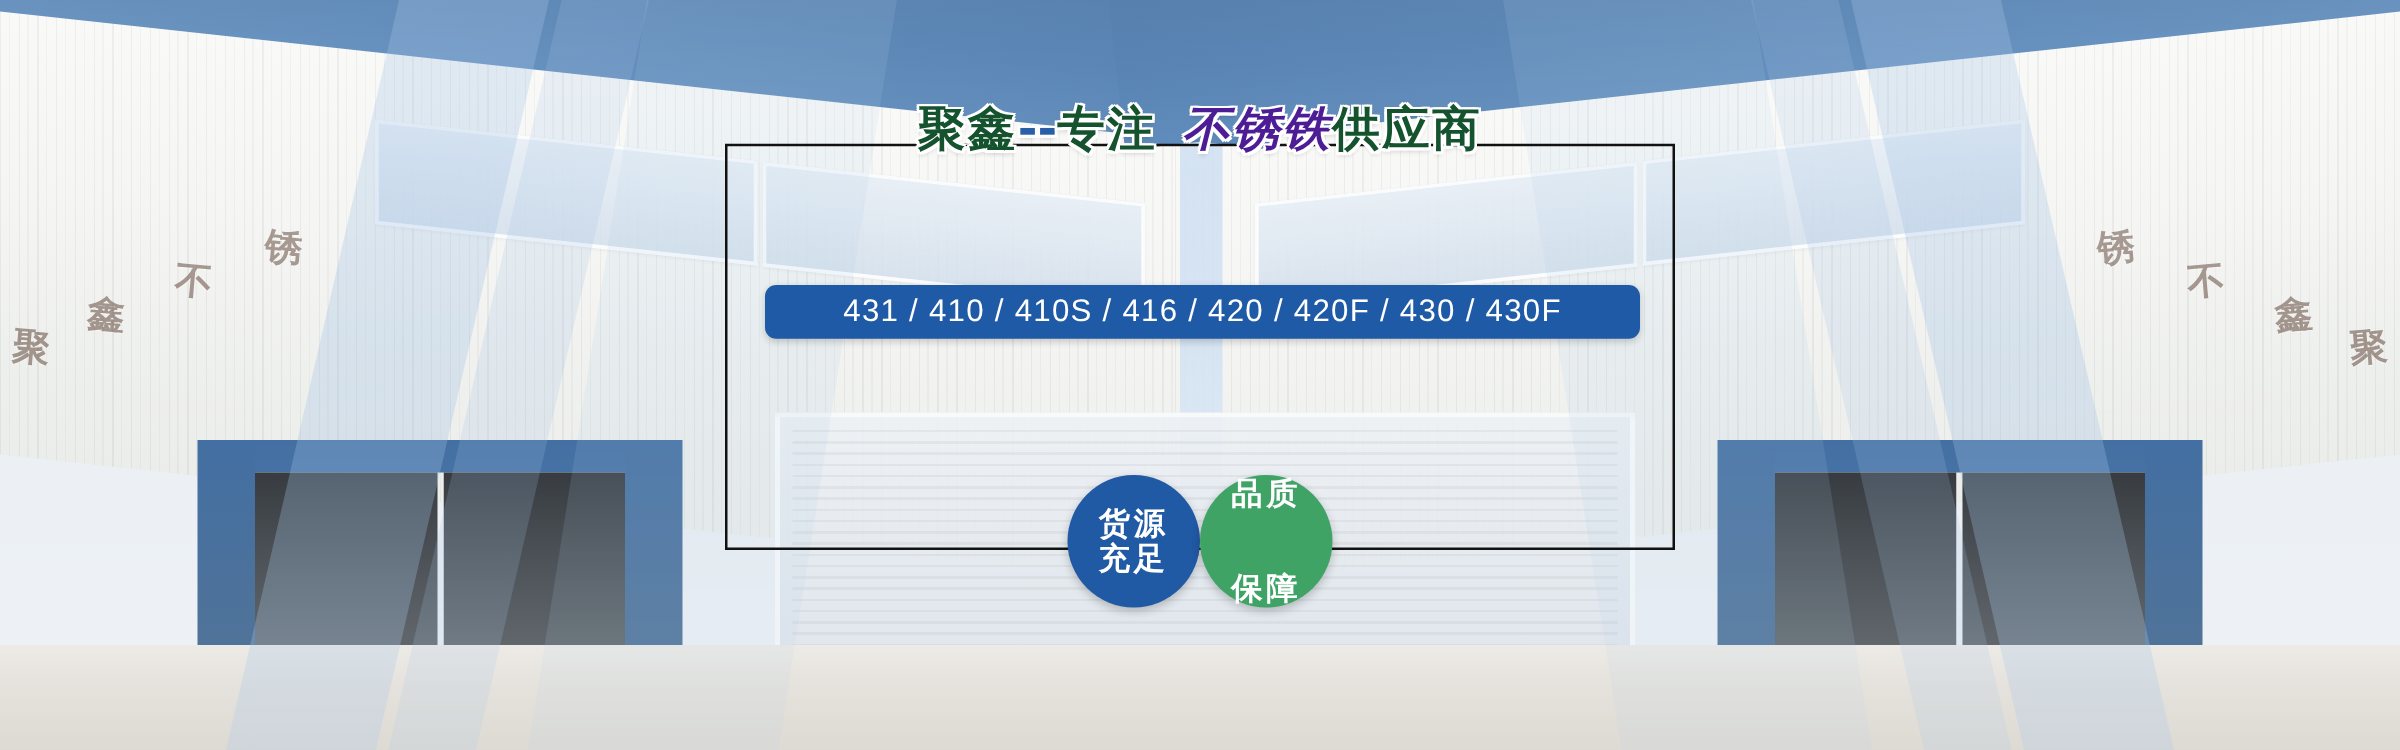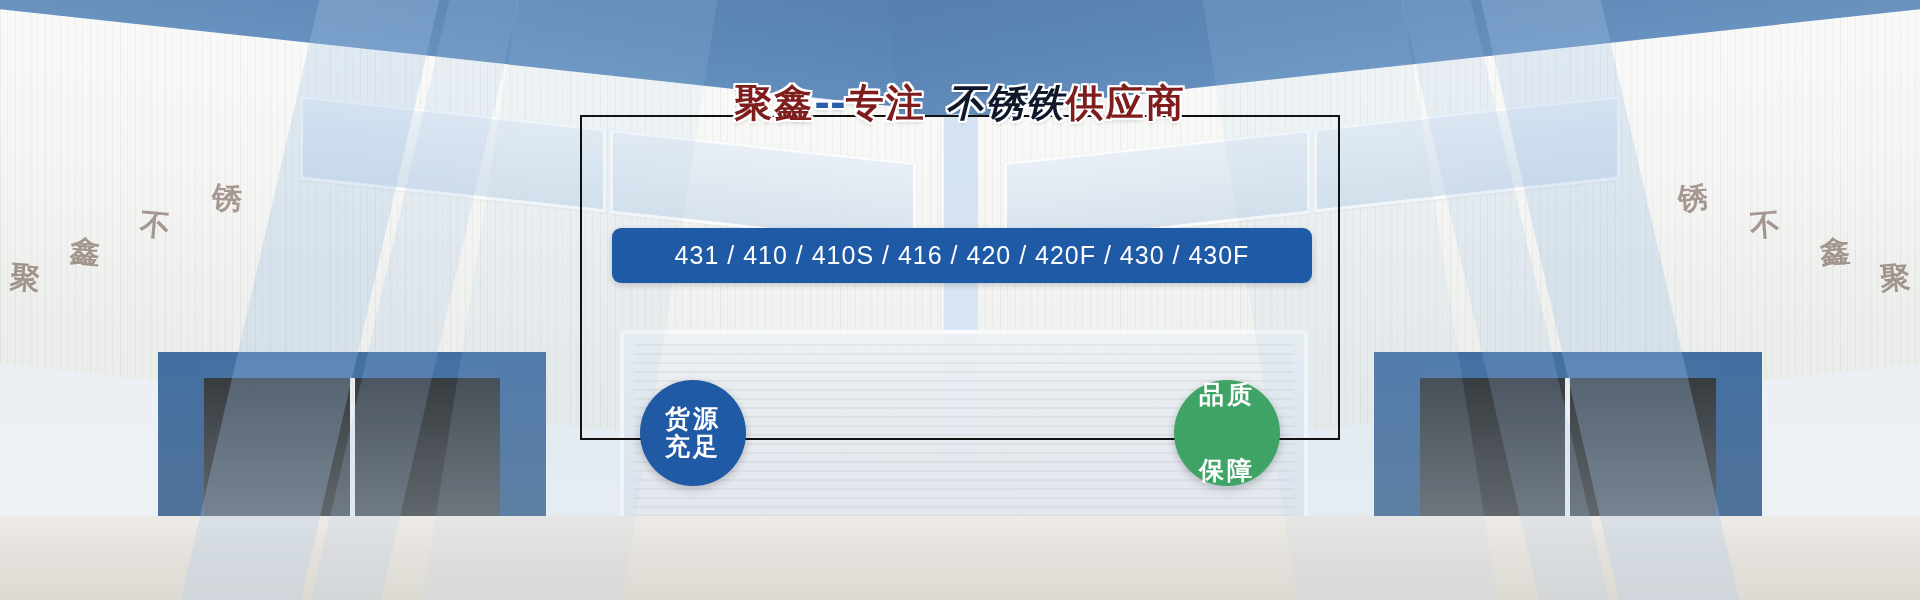--- a/index.html
+++ b/index.html
@@ -145,45 +145,45 @@
     font-family:"DejaVu Sans","Liberation Sans",sans-serif;
     font-weight:700;
     font-size:38px;
     letter-spacing:2px;
     white-space:nowrap;
     text-shadow:
       -2px 0 #fff, 2px 0 #fff, 0 -2px #fff, 0 2px #fff,
       -2px -2px #fff, 2px -2px #fff, -2px 2px #fff, 2px 2px #fff,
       0 3px 4px rgba(0,0,0,.18);
   }
-  .headline .blue{color:#7f1d1d;}
-  .headline .green{color:#0f172a;font-style:italic;margin-left:20px;}
+  .headline .blue{color:#14532d;}
+  .headline .green{color:#4c1d95;font-style:italic;margin-left:20px;}
   .headline .dash{color:#2a5fa8;letter-spacing:0;}
 
   .pill{
     position:absolute;
     display:flex;align-items:center;justify-content:center;
     color:#fff;
     font-family:"Liberation Sans","DejaVu Sans",sans-serif;
     font-size:25px;letter-spacing:1px;white-space:nowrap;
   }
   .pill.blue{
-    left:612px;top:228px;width:700px;height:55px;
+    left:612px;top:228px;width:700px;height:43px;
     background:#1f5aa6;border-radius:9px;
     box-shadow:0 2px 6px rgba(0,0,0,.18);
   }
   .pill.black{
     left:540px;top:301px;width:840px;height:47px;
     background:#0a0a0a;border-radius:24px;
     box-shadow:0 2px 6px rgba(0,0,0,.25);
   }
 
   .circles{
     position:absolute;left:640px;top:378px;width:640px;height:110px;
-    display:flex;align-items:center;justify-content:space-between;
+    display:flex;align-items:center;justify-content:center;
   }
   .circle{
     width:106px;height:106px;border-radius:50%;
     display:flex;flex-direction:column;align-items:center;justify-content:center;
     color:#fff;
     font-family:"DejaVu Sans","Liberation Sans",sans-serif;
     font-weight:700;font-size:25px;line-height:1.12;letter-spacing:3px;
     box-shadow:0 3px 8px rgba(0,0,0,.22);
   }
   .circle .ln{display:block;}

